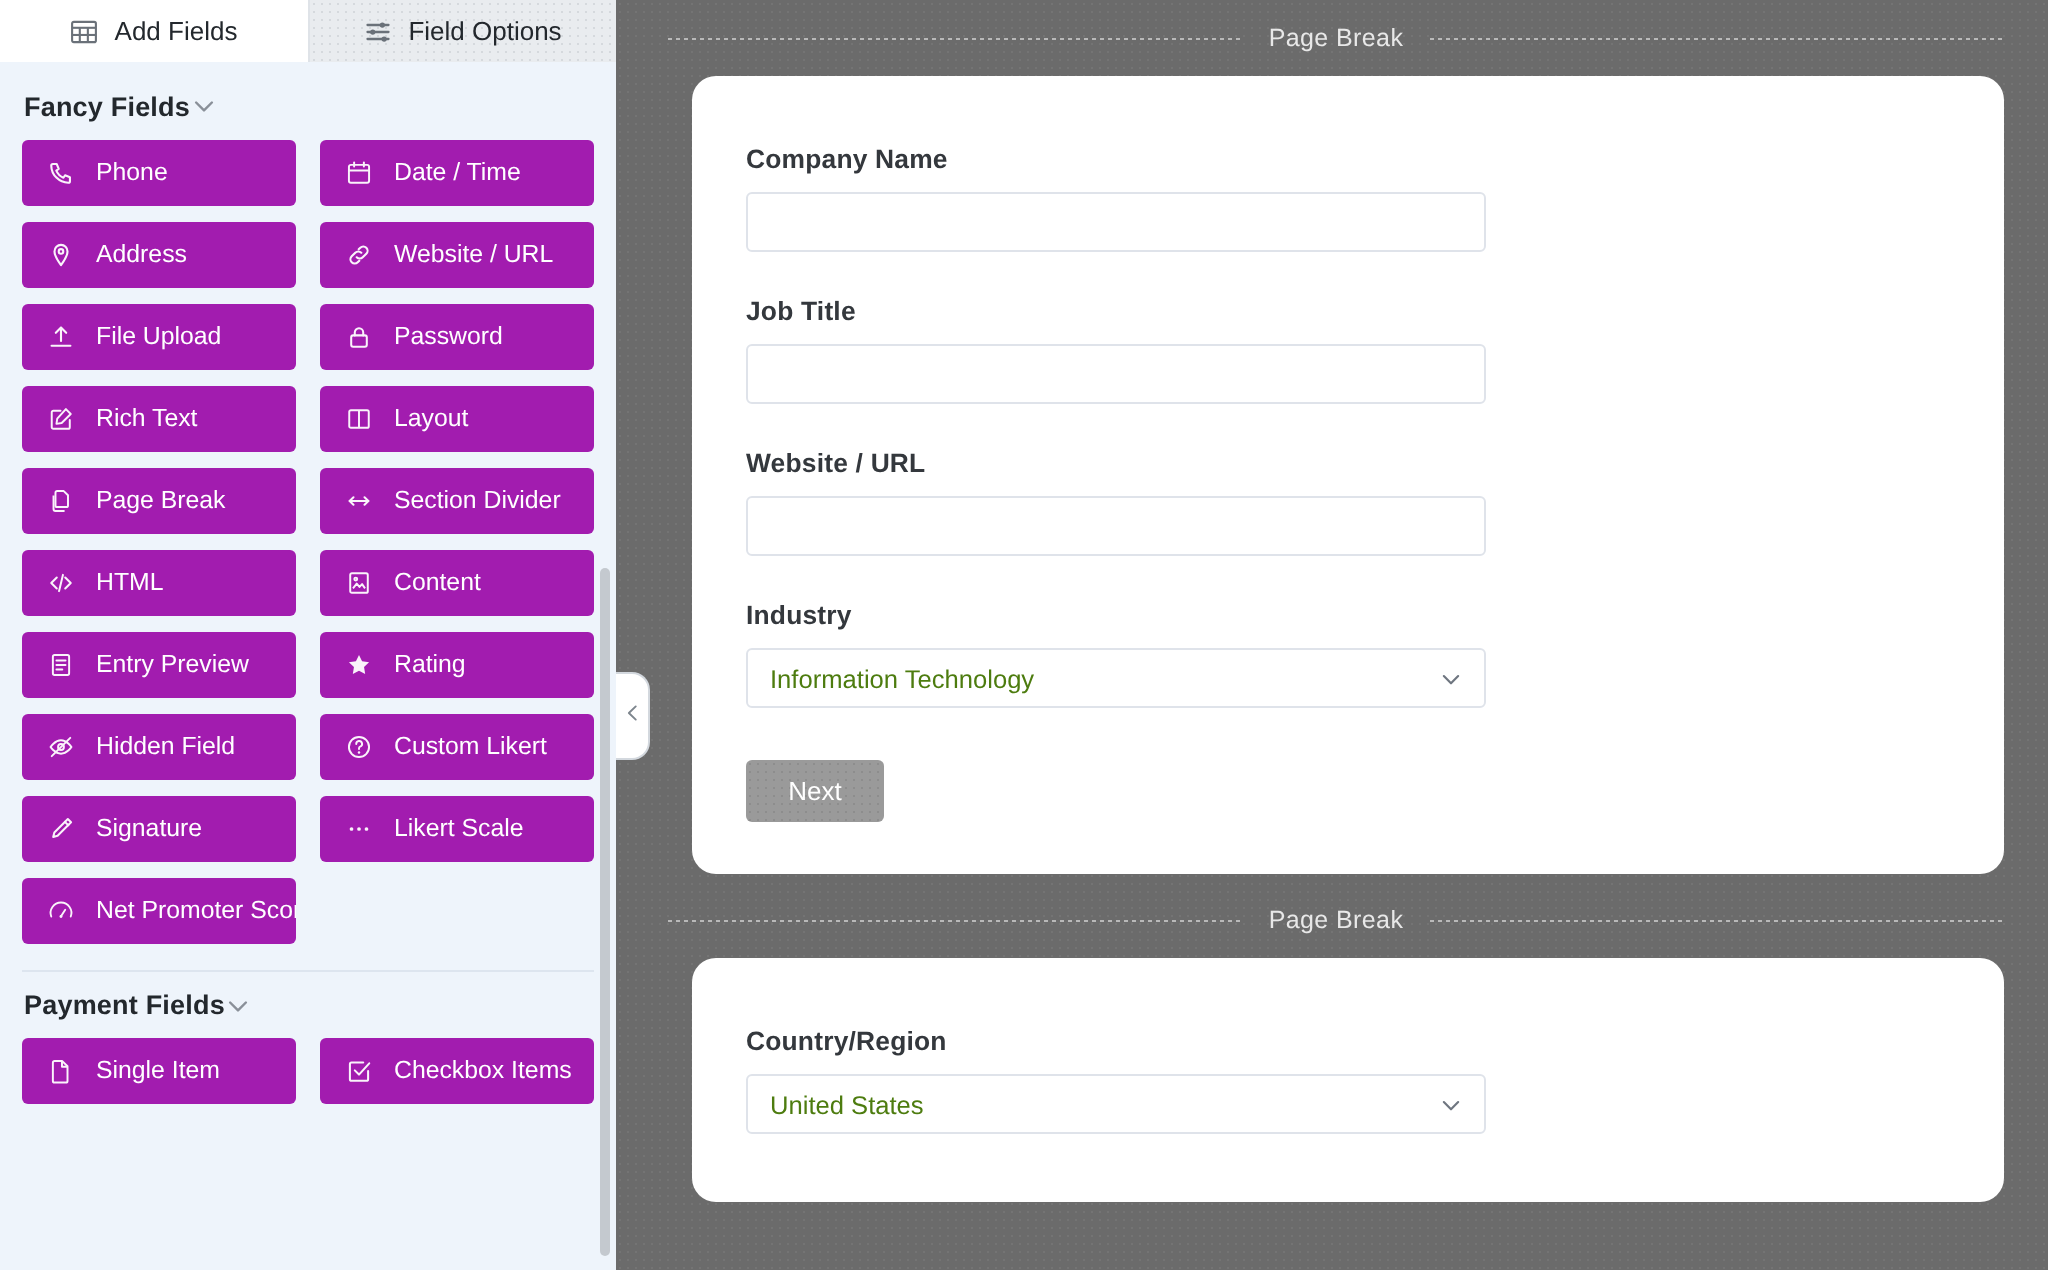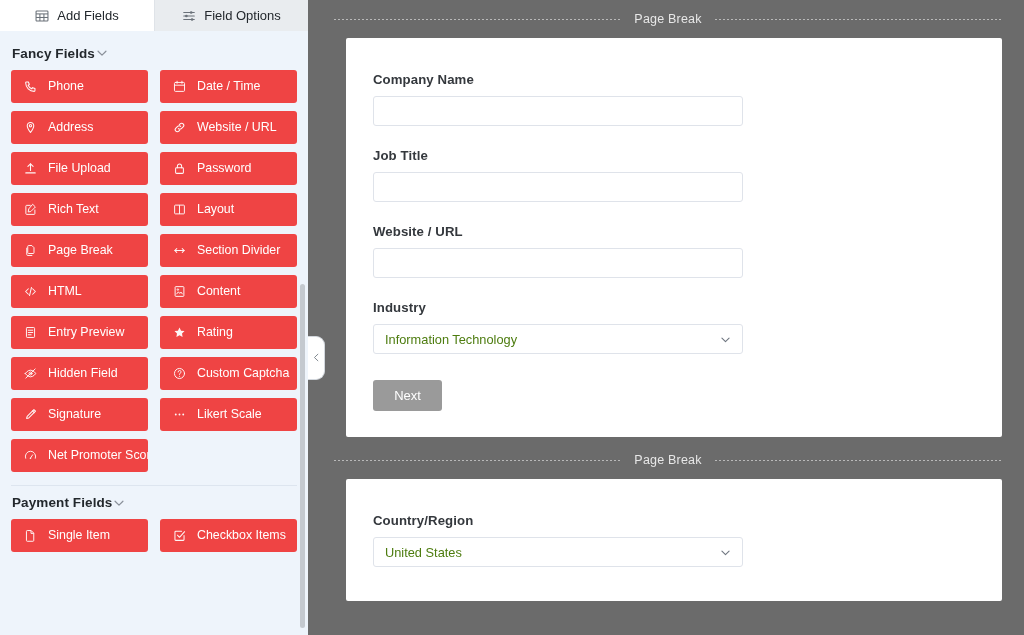--- a/index.html
+++ b/index.html
@@ -61,21 +61,21 @@
   .group-header .chev { color: #8a9099; display: inline-flex; }
 
   .field-grid {
     display: grid;
     grid-template-columns: 1fr 1fr;
     gap: 8px 12px;
     padding-bottom: 2px;
   }
   .field-btn {
     height: 33px;
-    background: #ef4444;
+    background: #a21caf;
     border-radius: 3px;
     color: #ffffff;
     display: flex; align-items: center;
     padding-left: 12px;
     gap: 11px;
     font-size: 12.4px;
     cursor: pointer;
     user-select: none;
     overflow: hidden;
     white-space: nowrap;
@@ -144,21 +144,21 @@
   }
   .pb-label {
     font-size: 12.5px; color: #e8e8e8;
     white-space: nowrap;
     letter-spacing: .2px;
   }
 
   .form-card {
     margin: 0 22px 0 26px;
     background: #ffffff;
-    border-radius: 2px;
+    border-radius: 12px;
     padding: 34px 27px 26px 27px;
   }
 
   .form-field { margin-bottom: 22px; }
   .form-field:last-child { margin-bottom: 0; }
   .f-label {
     font-size: 13.2px; font-weight: bold; color: #34383d;
     display: block; margin-bottom: 9px;
     letter-spacing: .1px;
   }
@@ -400,21 +400,21 @@
         </div>
 
         <div class="field-btn">
           <span class="fi">
             <svg width="13" height="13" viewBox="0 0 16 16" fill="none" stroke="#ffffff" stroke-width="1.2" stroke-linecap="round">
               <circle cx="8" cy="8" r="6.2"></circle>
               <path d="M6.3 6.1a1.8 1.8 0 1 1 2.4 1.7c-.5.2-.7.6-.7 1.1v.3"></path>
               <circle cx="8" cy="11.4" r="0.75" fill="#ffffff" stroke="none"></circle>
             </svg>
           </span>
-          <span class="flabel">Custom Captcha</span>
+          <span class="flabel">Custom Likert</span>
         </div>
 
         <div class="field-btn">
           <span class="fi">
             <svg width="13" height="13" viewBox="0 0 16 16" fill="none" stroke="#ffffff" stroke-width="1.25" stroke-linecap="round" stroke-linejoin="round">
               <path d="M12.2 1.9l2 2-8.3 8.3-2.7.7.7-2.7z"></path>
               <line x1="10.4" y1="3.6" x2="12.5" y2="5.7"></line>
             </svg>
           </span>
           <span class="flabel">Signature</span>

